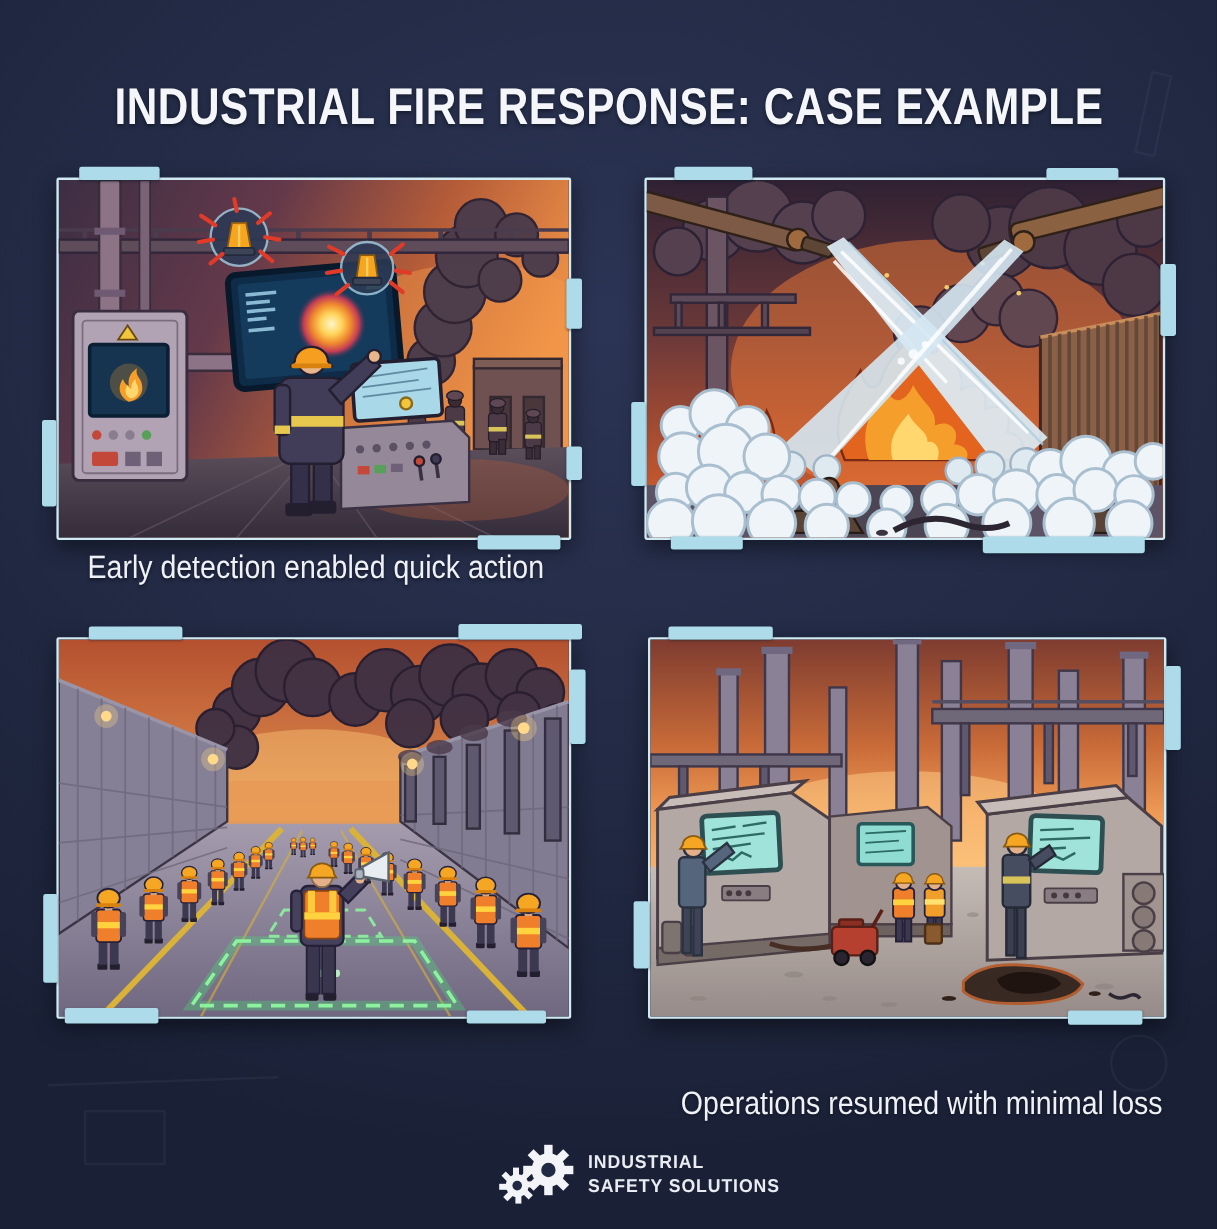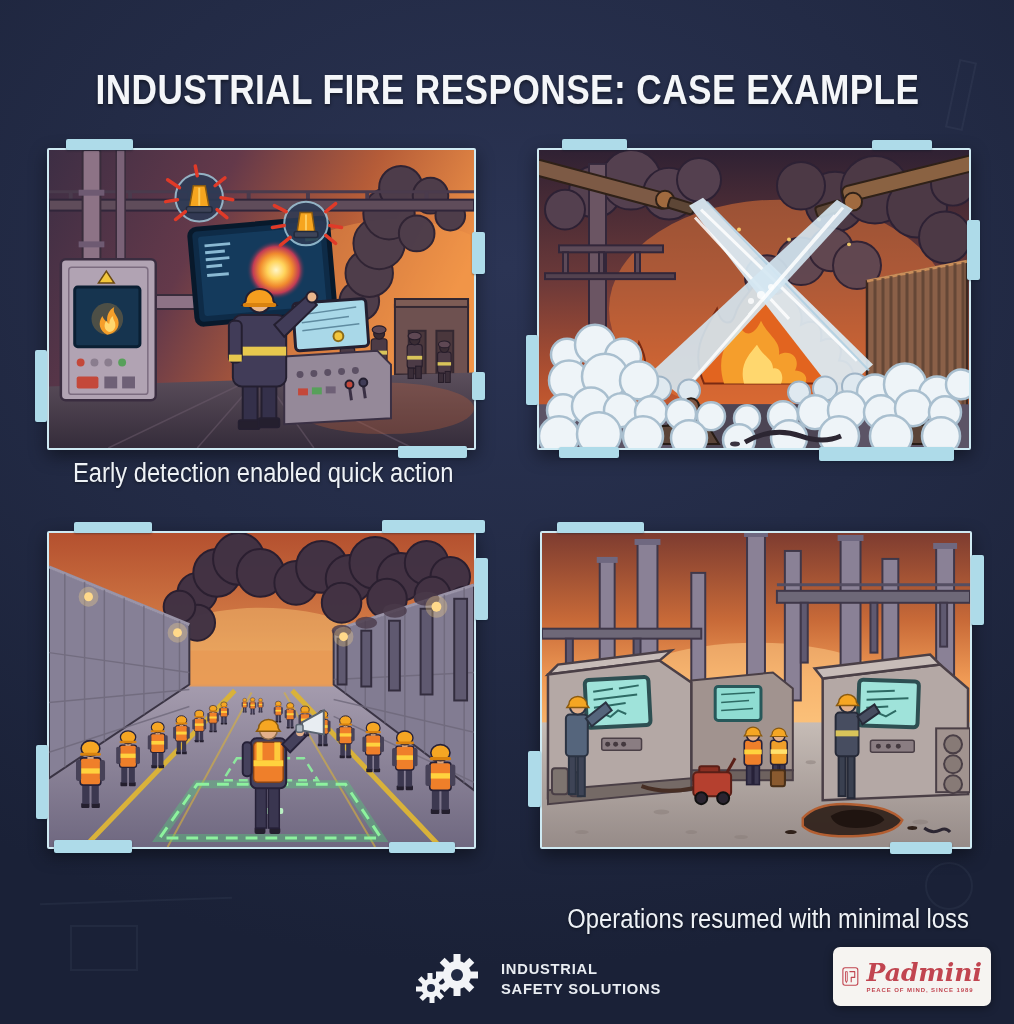--- a/index.html
+++ b/index.html
@@ -19,21 +19,21 @@
     position:absolute;border:2px solid #cfeaf3;border-radius:2px;
     box-shadow:0 6px 18px rgba(0,0,0,.45);background:#2a2230;
   }
   .panel svg{display:block;width:100%;height:100%;}
   .tab{position:absolute;background:#aedbe9;border-radius:2px;box-shadow:0 1px 2px rgba(10,25,40,.35);}
   .cap{
     position:absolute;color:#eef2f6;font-size:27px;font-weight:400;
     text-shadow:0 1px 3px rgba(0,0,0,.5);white-space:nowrap;
   }
   .cap span{display:inline-block;transform:scaleX(.88);}
-  .org{position:absolute;left:414px;top:950px;display:flex;align-items:center;gap:23px;}
+  .org{position:absolute;left:414px;top:950px;display:flex;align-items:center;gap:12px;}
   .org-text{color:#e9edf2;font-weight:700;font-size:15.5px;letter-spacing:.8px;line-height:1.3;transform:scaleX(.95);transform-origin:left center;}
   .brand-card{
     position:absolute;left:833px;top:947px;width:158px;height:59px;background:#f6f4f1;
     border-radius:7px;display:flex;align-items:center;gap:7px;padding:0 9px;box-sizing:border-box;
     box-shadow:0 2px 9px rgba(0,0,0,.4);
   }
   .brand-name{font-family:"DejaVu Serif",serif;font-style:italic;font-weight:700;font-size:25px;color:#c14550;line-height:1;}
   .brand-tag{font-size:6px;letter-spacing:.9px;font-weight:700;color:#c14550;margin-top:2px;white-space:nowrap;}
 </style>
 </head>
@@ -760,28 +760,14 @@
       </g>
       <circle cx="17" cy="38" r="4" fill="#212a44"></circle>
       <circle cx="43" cy="25" r="6" fill="#212a44"></circle>
     </svg>
     <div class="org-text">
       <div>INDUSTRIAL</div>
       <div>SAFETY SOLUTIONS</div>
     </div>
   </div>
 
-  <div class="brand-card">
-    <svg width="32" height="37" viewBox="0 0 40 46">
-      <g fill="none" stroke="#c14550" stroke-linejoin="round">
-        <rect x="2" y="3" width="34" height="40" rx="5" stroke-width="2.5"></rect>
-        <rect x="8" y="12" width="4" height="22" stroke-width="2"></rect>
-        <line x1="10" y1="34" x2="10" y2="38" stroke-width="2"></line>
-        <path d="M17 12 h12 v13 h-8 v11" stroke-width="2.5"></path>
-      </g>
-    </svg>
-    <div>
-      <div class="brand-name">Padmini</div>
-      <div class="brand-tag">PEACE OF MIND, SINCE 1989</div>
-    </div>
-  </div>
 
 </div>
 
 </body></html>

